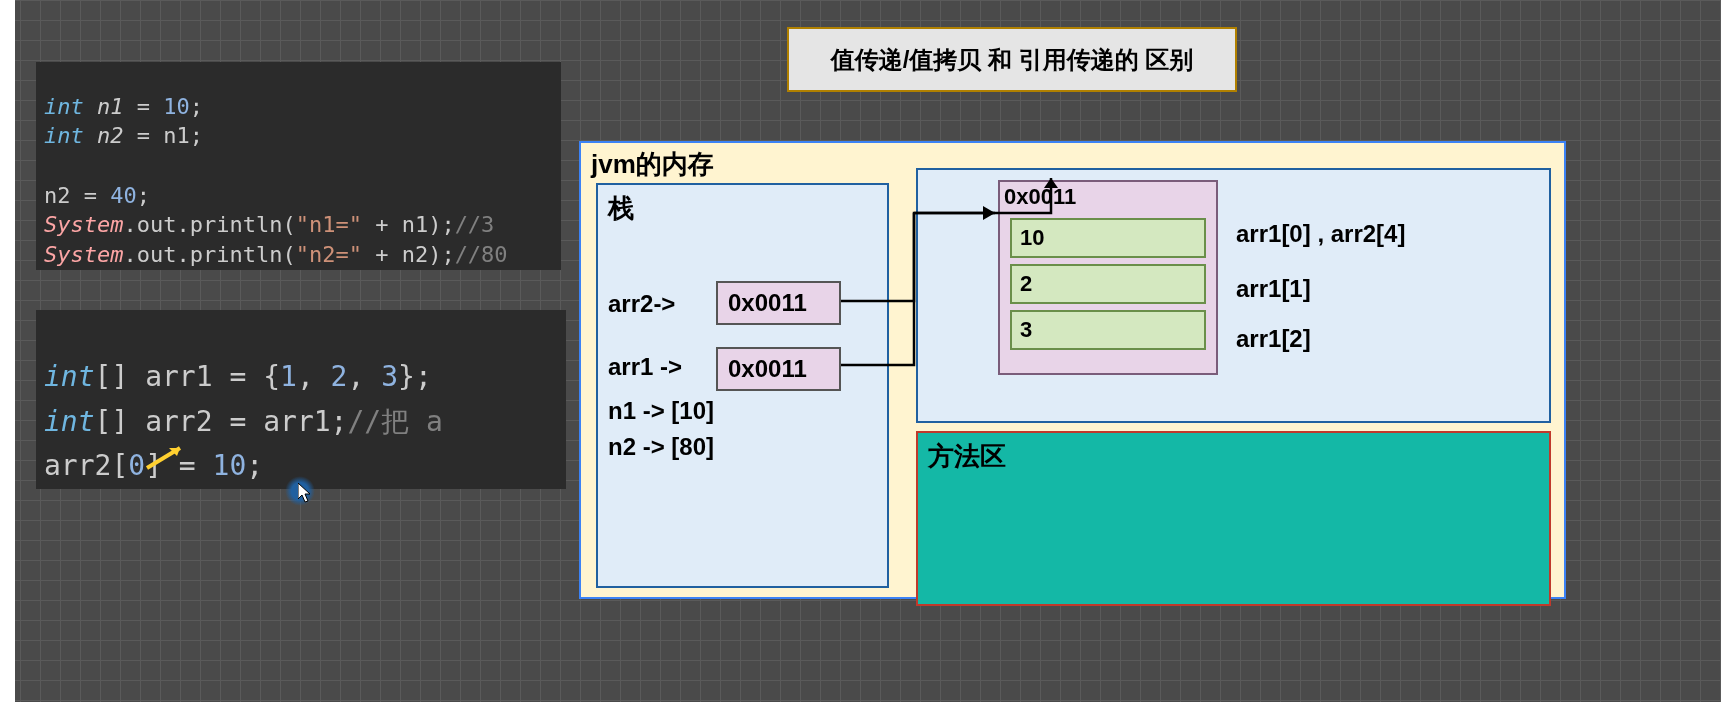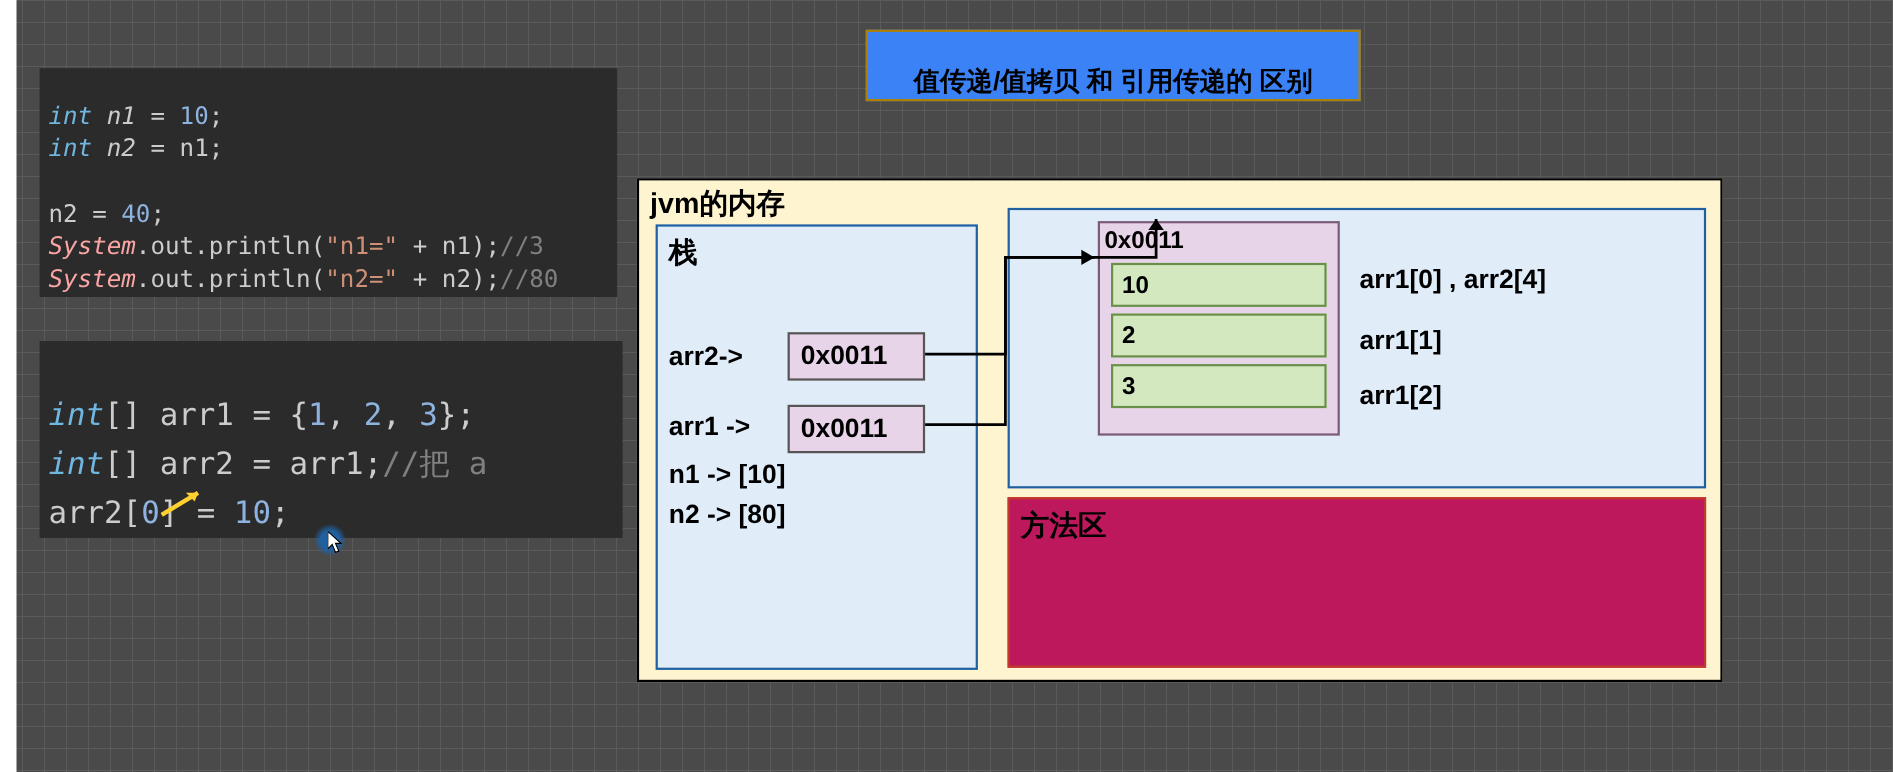--- a/index.html
+++ b/index.html
@@ -40,35 +40,35 @@
 .k-type { color: #6fb6e0; font-style: italic; }
 .k-var { font-style: italic; }
 .k-num { color: #8fb3e0; }
 .k-sys { color: #fca5a5; font-style: italic; }
 .k-str { color: #ce9178; }
 .k-cmt { color: #808080; }
 .title-box {
   position: absolute;
   left: 787px; top: 27px;
   width: 450px; height: 65px;
-  background: #3b82f6;
+  background: #e5e5e5;
   border: 2px solid #b08000;
   display: flex;
-  align-items: flex-end;
+  align-items: center;
   justify-content: center;
   font-size: 24px;
   font-weight: bold;
   color: #000;
 }
 .jvm-container {
   position: absolute;
-  left: 579px; top: 162px;
+  left: 579px; top: 141px;
   width: 987px; height: 458px;
   background: #fff4d0;
-  border: 2px solid #000000;
+  border: 2px solid #3b82f6;
 }
 .jvm-title {
   position: absolute;
   left: 10px; top: 4px;
   font-size: 26px;
   font-weight: bold;
 }
 .stack-box {
   position: absolute;
   left: 15px; top: 40px;
@@ -79,22 +79,22 @@
 .heap-box {
   position: absolute;
   left: 335px; top: 25px;
   width: 635px; height: 255px;
   background: #e0ecf8;
   border: 2px solid #2060a0;
 }
 .method-box {
   position: absolute;
   left: 335px; top: 288px;
-  width: 635px; height: 155px;
-  background: #be185d;
+  width: 635px; height: 175px;
+  background: #14b8a6;
   border: 2px solid #c0392b;
 }
 .section-label {
   font-size: 26px;
   font-weight: bold;
   padding: 6px 10px;
 }
 .addr-box {
   position: absolute;
   background: #e8d4e8;

